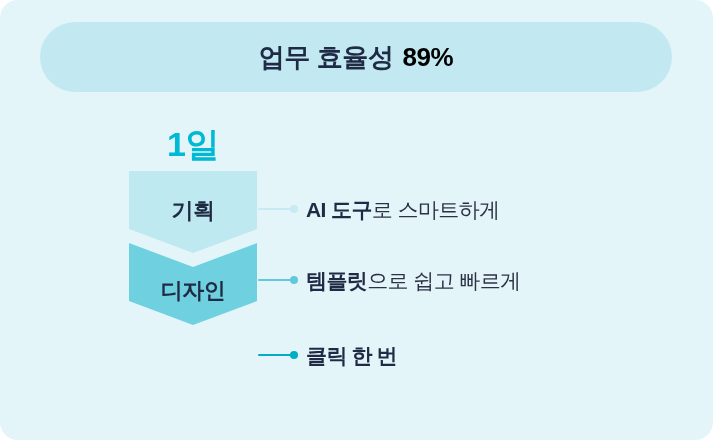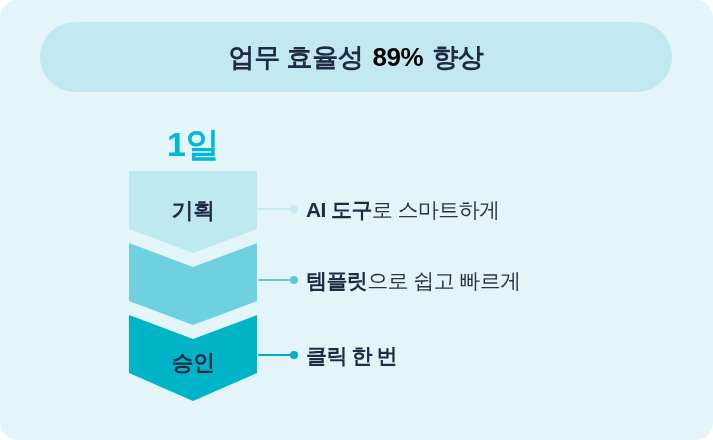--- a/index.html
+++ b/index.html
@@ -165,47 +165,41 @@
 </style>
 </head>
 <body>
 
 <div id="canvas" style="background: rgb(227, 245, 249);">
 
   <div id="header-banner" style="background: rgb(194, 233, 241);">
     <div class="banner-text">
       <span>업무 효율성</span>
       <span class="banner-highlight" style="color: #000000;">89%</span>
-      <span>향상</span>
     </div>
   </div>
 
   <div id="day-label" style="color: rgb(0, 185, 212);">1일</div>
 
   <div id="funnel">
 
     <div class="funnel-step" id="funnel-step-1">
       <svg class="funnel-shape" viewBox="0 0 128 82" preserveAspectRatio="none">
         <polygon points="0,0 128,0 128,58 64,82 0,58" fill="#bfe9f1"></polygon>
       </svg>
       <span class="step-label">기획</span>
     </div>
 
     <div class="funnel-step" id="funnel-step-2">
       <svg class="funnel-shape" viewBox="0 0 128 82" preserveAspectRatio="none">
         <polygon points="0,0 64,24 128,0 128,58 64,82 0,58" fill="#6fd1e0"></polygon>
       </svg>
+      <span class="step-label">디자인</span>
     </div>
 
-    <div class="funnel-step" id="funnel-step-3">
-      <svg class="funnel-shape" viewBox="0 0 128 86" preserveAspectRatio="none">
-        <polygon points="0,0 64,24 128,0 128,58 64,86 0,58" fill="#00b4c8"></polygon>
-      </svg>
-      <span class="step-label">승인</span>
-    </div>
 
   </div>
 
   <div class="connector" id="connector-1">
     <div class="c-line" style="background: rgb(199, 234, 243);"></div>
     <div class="c-dot" style="background: rgb(199, 234, 243);"></div>
   </div>
   <div class="connector" id="connector-2">
     <div class="c-line" style="background: rgb(98, 200, 221);"></div>
     <div class="c-dot" style="background: rgb(98, 200, 221);"></div>

